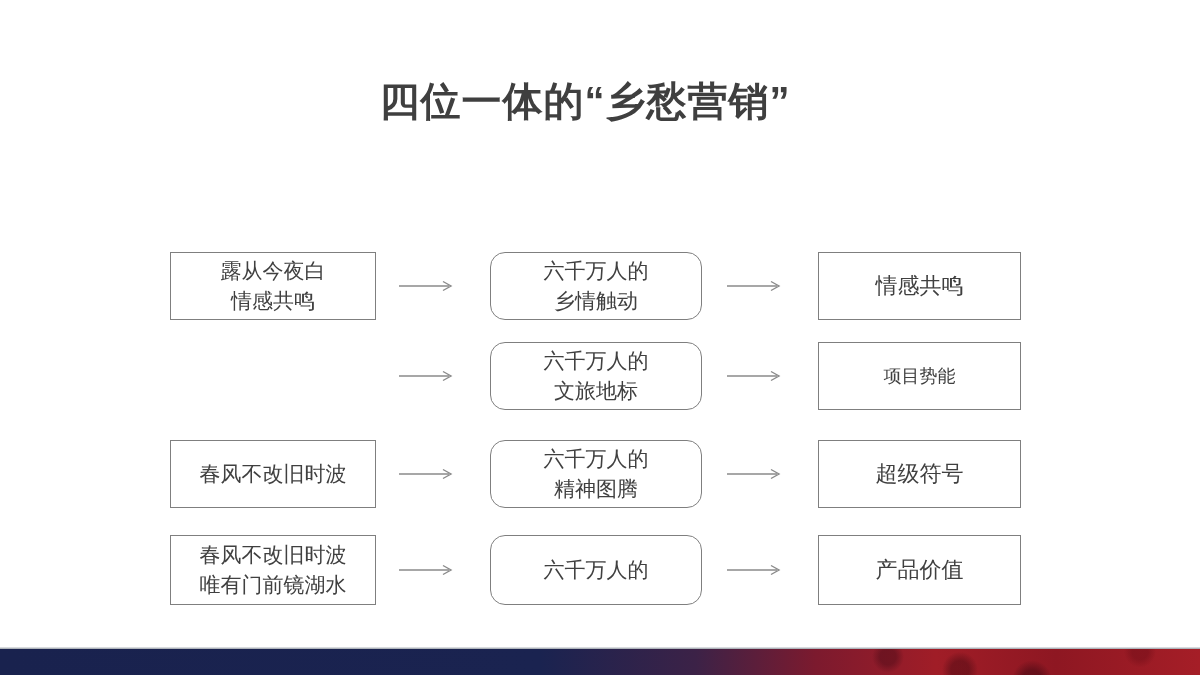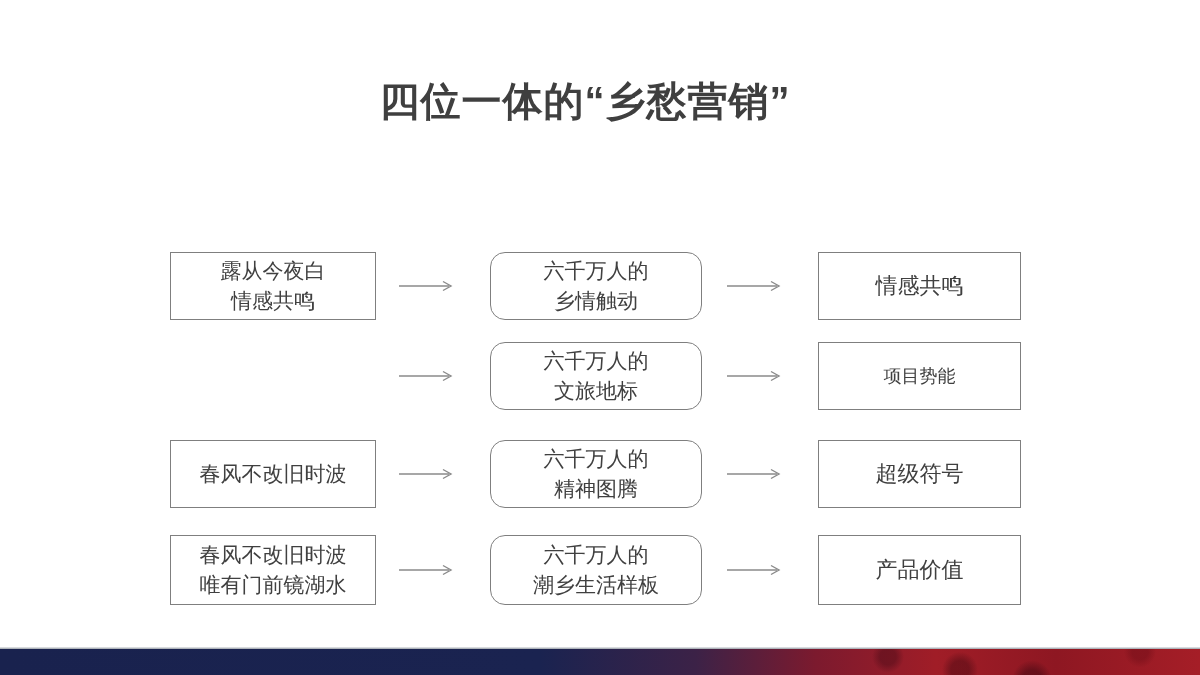--- a/index.html
+++ b/index.html
@@ -113,21 +113,20 @@
     <div class="box poem">
       <span class="ln">春风不改旧时波</span>
       <span class="ln">唯有门前镜湖水</span>
     </div>
     <svg class="arrow a1" width="58" height="14">
       <line x1="1" y1="7" x2="51" y2="7" stroke="#8a8a8a" stroke-width="1.4"></line>
       <path d="M45 2.5 L53 7 L45 11.5" fill="none" stroke="#8a8a8a" stroke-width="1.4"></path>
     </svg>
     <div class="box theme">
       <span class="ln">六千万人的</span>
-      <span class="ln">潮乡生活样板</span>
     </div>
     <svg class="arrow a2" width="58" height="14">
       <line x1="1" y1="7" x2="51" y2="7" stroke="#8a8a8a" stroke-width="1.4"></line>
       <path d="M45 2.5 L53 7 L45 11.5" fill="none" stroke="#8a8a8a" stroke-width="1.4"></path>
     </svg>
     <div class="box value">
       <span class="ln" style="font-size:22px;">产品价值</span>
     </div>
   </div>
 

